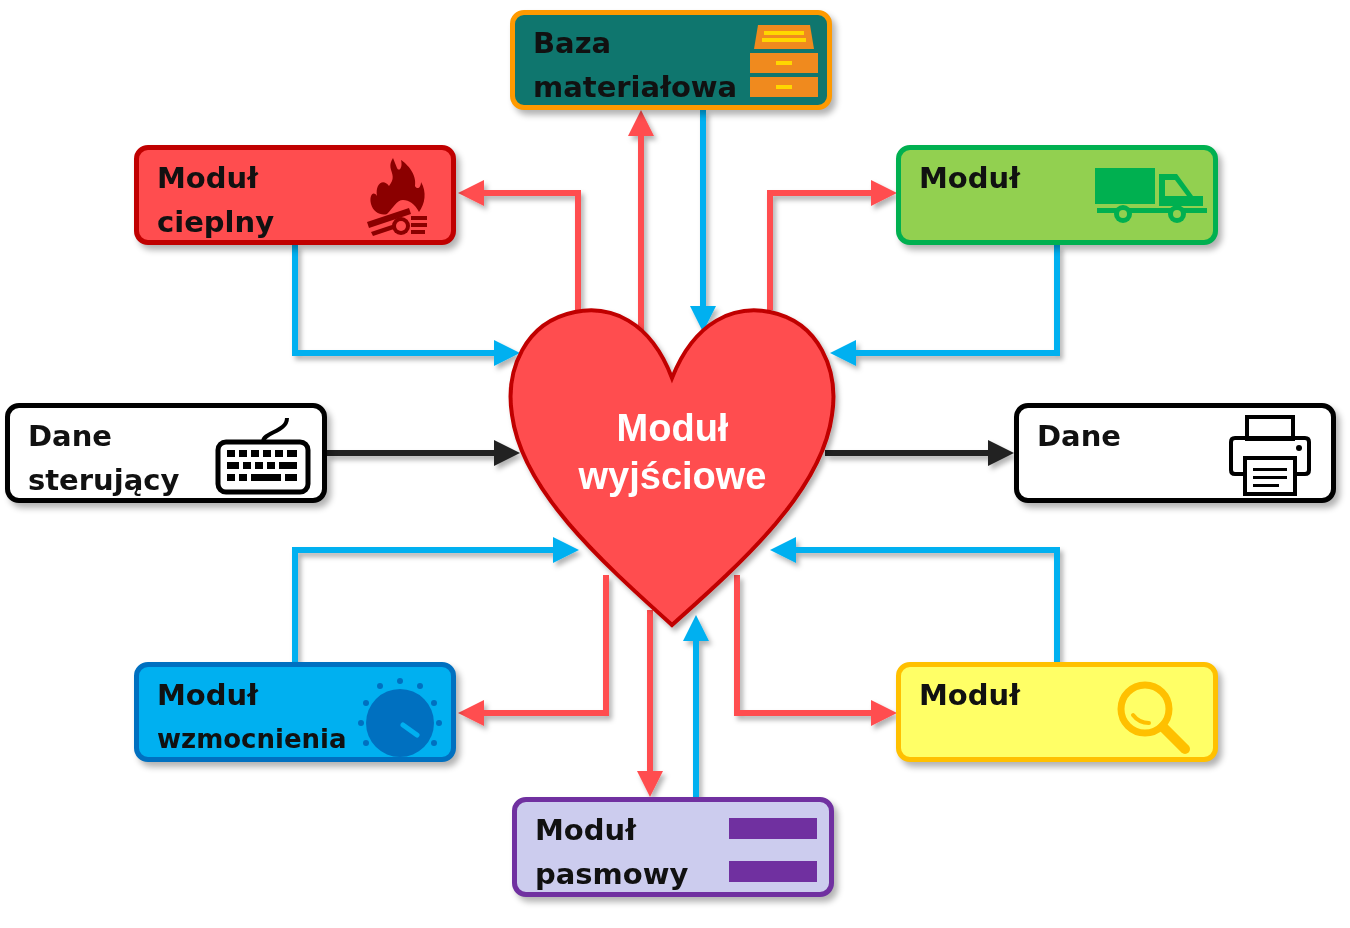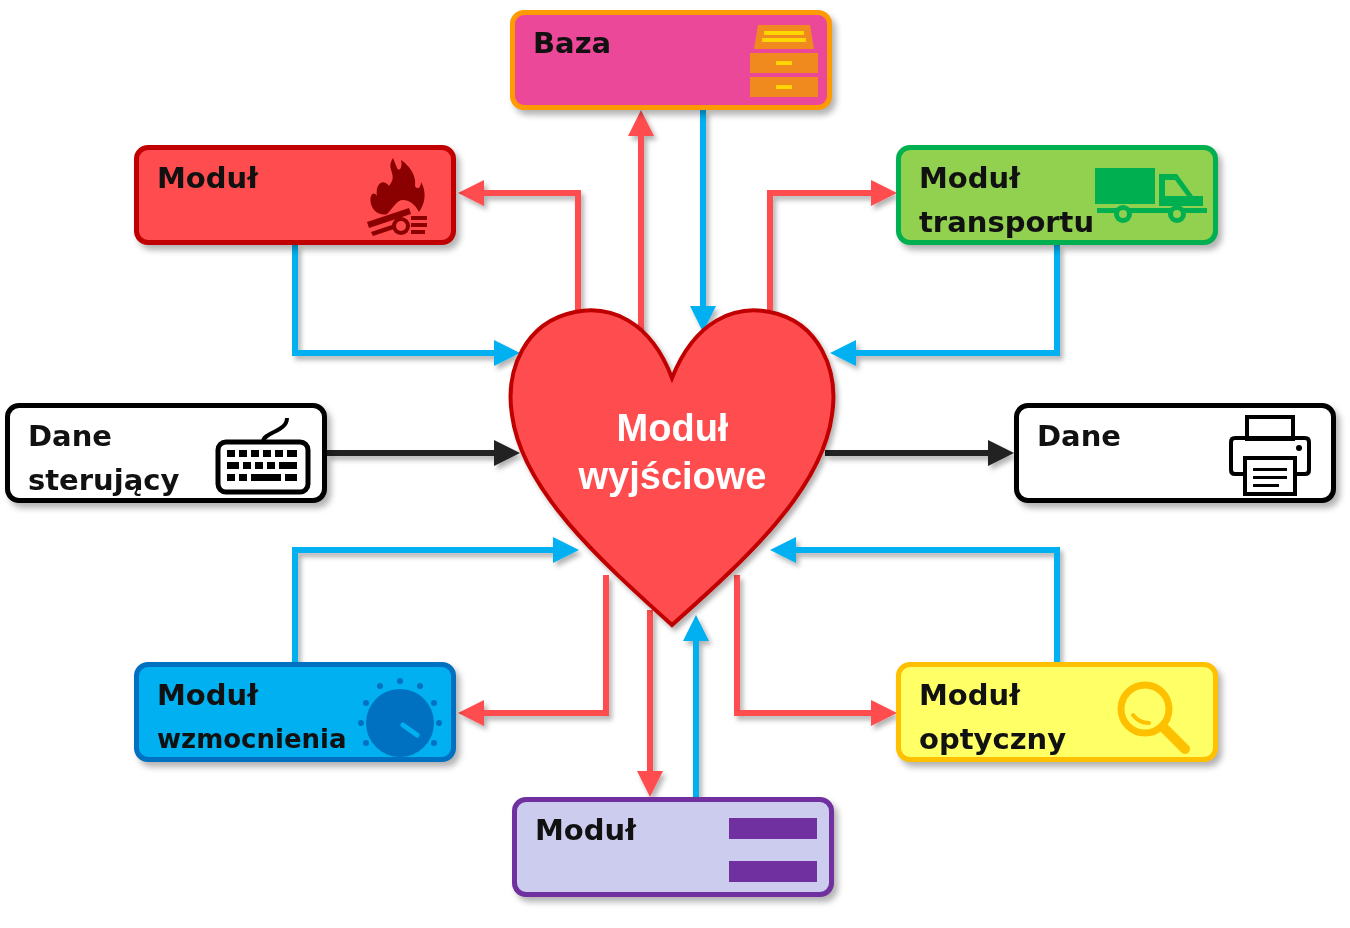--- a/index.html
+++ b/index.html
@@ -58,61 +58,62 @@
     <polygon class="darkf" points="1014,453 988,440 988,466" fill="#222222" stroke="none"></polygon>
   </g>
   <path id="heart" filter="url(#sh)" stroke-width="4" d="M672,378 C650,320 610,305 575,312 C525,322 505,370 512,415 C522,490 600,560 672,625 C745,560 822,490 832,415 C839,370 819,322 770,312 C735,305 695,320 672,378 Z" fill="#ff4d4f" stroke="#c00000"></path>
 </svg>
 
 <div class="heart-text">
   <span>Moduł</span>
   <span>wyjściowe</span>
 </div>
 
-<div class="box" id="n-baza" style="left: 510px; top: 10px; width: 322px; height: 100px; background: #ec4899; border-color: rgb(255, 154, 0);">
+<div class="box" id="n-baza" style="left: 510px; top: 10px; width: 322px; height: 100px; background: #0f766e; border-color: rgb(255, 154, 0);">
   <div class="label">
       <span>Baza</span>
+      <span>materiałowa</span>
     </div>
   <svg class="icon" style="left:233px;top:8px" width="72" height="76" viewBox="0 0 72 76">
     <g class="ic" fill="#f08a1e">
       <path d="M10,2 H62 L66,26 H6 Z"></path>
       <rect x="2" y="30" width="68" height="20"></rect>
       <rect x="2" y="54" width="68" height="20"></rect>
     </g>
     <g fill="#ffd700">
         <rect x="16" y="8" width="40" height="4"></rect>
         <rect x="14" y="15" width="44" height="4"></rect>
         <rect x="28" y="38" width="16" height="4"></rect>
         <rect x="28" y="62" width="16" height="4"></rect>
       </g>
   </svg>
 </div>
 
 <div class="box" id="n-cieplny" style="left: 134px; top: 145px; width: 322px; height: 100px; background: rgb(255, 77, 79); border-color: rgb(192, 0, 0);">
   <div class="label">
       <span>Moduł</span>
+      <span>cieplny</span>
     </div>
   <svg class="icon" style="left:224px;top:6px" width="66" height="82" viewBox="0 0 66 82">
     <g class="ic" fill="#8b0000">
       <path d="M30,2 C22,14 36,18 26,30 C20,22 12,28 14,40 C10,34 6,40 8,48 C10,56 18,60 24,58 C30,52 34,44 40,44 C46,44 52,48 56,56 C62,48 64,36 58,26 C58,32 54,34 52,30 C54,18 44,8 38,4 C40,12 36,16 34,12 Z"></path>
       <path d="M4,66 L46,52 L48,58 L6,72 Z"></path>
       <path d="M8,76 L44,64 L46,68 L10,80 Z"></path>
       <circle cx="38" cy="70" r="9"></circle>
       <rect x="48" y="60" width="16" height="4"></rect>
         <rect x="48" y="67" width="16" height="4"></rect>
         <rect x="48" y="74" width="14" height="4"></rect>
     </g>
     <circle cx="38" cy="70" r="5" fill="#ff4d4f"></circle>
   </svg>
 </div>
 
 <div class="box" id="n-transportu" style="left: 896px; top: 145px; width: 322px; height: 100px; background: rgb(146, 208, 80); border-color: rgb(0, 176, 80);">
   <div class="label">
       <span>Moduł</span>
-      <span>transportu</span>
     </div>
   <svg class="icon" style="left:192px;top:16px" width="116" height="60" viewBox="0 0 116 60">
     <g class="ic" fill="#00b050">
       <rect x="2" y="2" width="60" height="36"></rect>
       <path d="M66,8 H84 L100,30 H110 V40 H66 Z"></path>
       <rect x="4" y="42" width="110" height="5"></rect>
       <circle cx="30" cy="48" r="9"></circle>
         <circle cx="84" cy="48" r="9"></circle>
     </g>
     <path d="M72,14 H82 L94,30 H72 Z" fill="#92d050"></path>
@@ -186,34 +187,34 @@
       <circle cx="9" cy="68" r="3"></circle>
         <circle cx="77" cy="68" r="3"></circle>
     </g>
     <line x1="46" y1="50" x2="60" y2="60" stroke="#00b0f0" stroke-width="5" stroke-linecap="round"></line>
   </svg>
 </div>
 
 <div class="box" id="n-optyczny" style="left: 896px; top: 662px; width: 322px; height: 100px; background: rgb(255, 255, 102); border-color: rgb(255, 192, 0);">
   <div class="label">
       <span>Moduł</span>
-      <span>optyczny</span>
     </div>
   <svg class="icon" style="left:212px;top:10px" width="80" height="80" viewBox="0 0 80 80">
     <g fill="none" class="ics" stroke-width="7" stroke-linecap="round" stroke="#ffc000">
       <circle cx="32" cy="32" r="24"></circle>
       <line x1="50" y1="50" x2="72" y2="72" stroke-width="10"></line>
       <path d="M20,38 Q26,46 36,46" stroke-width="4"></path>
     </g>
   </svg>
 </div>
 
 <div class="box" id="n-pasmowy" style="left: 512px; top: 797px; width: 322px; height: 100px; background: rgb(204, 204, 238); border-color: rgb(112, 48, 160);">
   <div class="label">
       <span>Moduł</span>
+      <span>pasmowy</span>
     </div>
   <svg class="icon" style="left:210px;top:14px" width="92" height="68" viewBox="0 0 92 68">
     <g class="ic" fill="#7030a0">
         <rect x="2" y="2" width="88" height="21"></rect>
         <rect x="2" y="45" width="88" height="21"></rect>
       </g>
   </svg>
 </div>
 
 </body></html>

